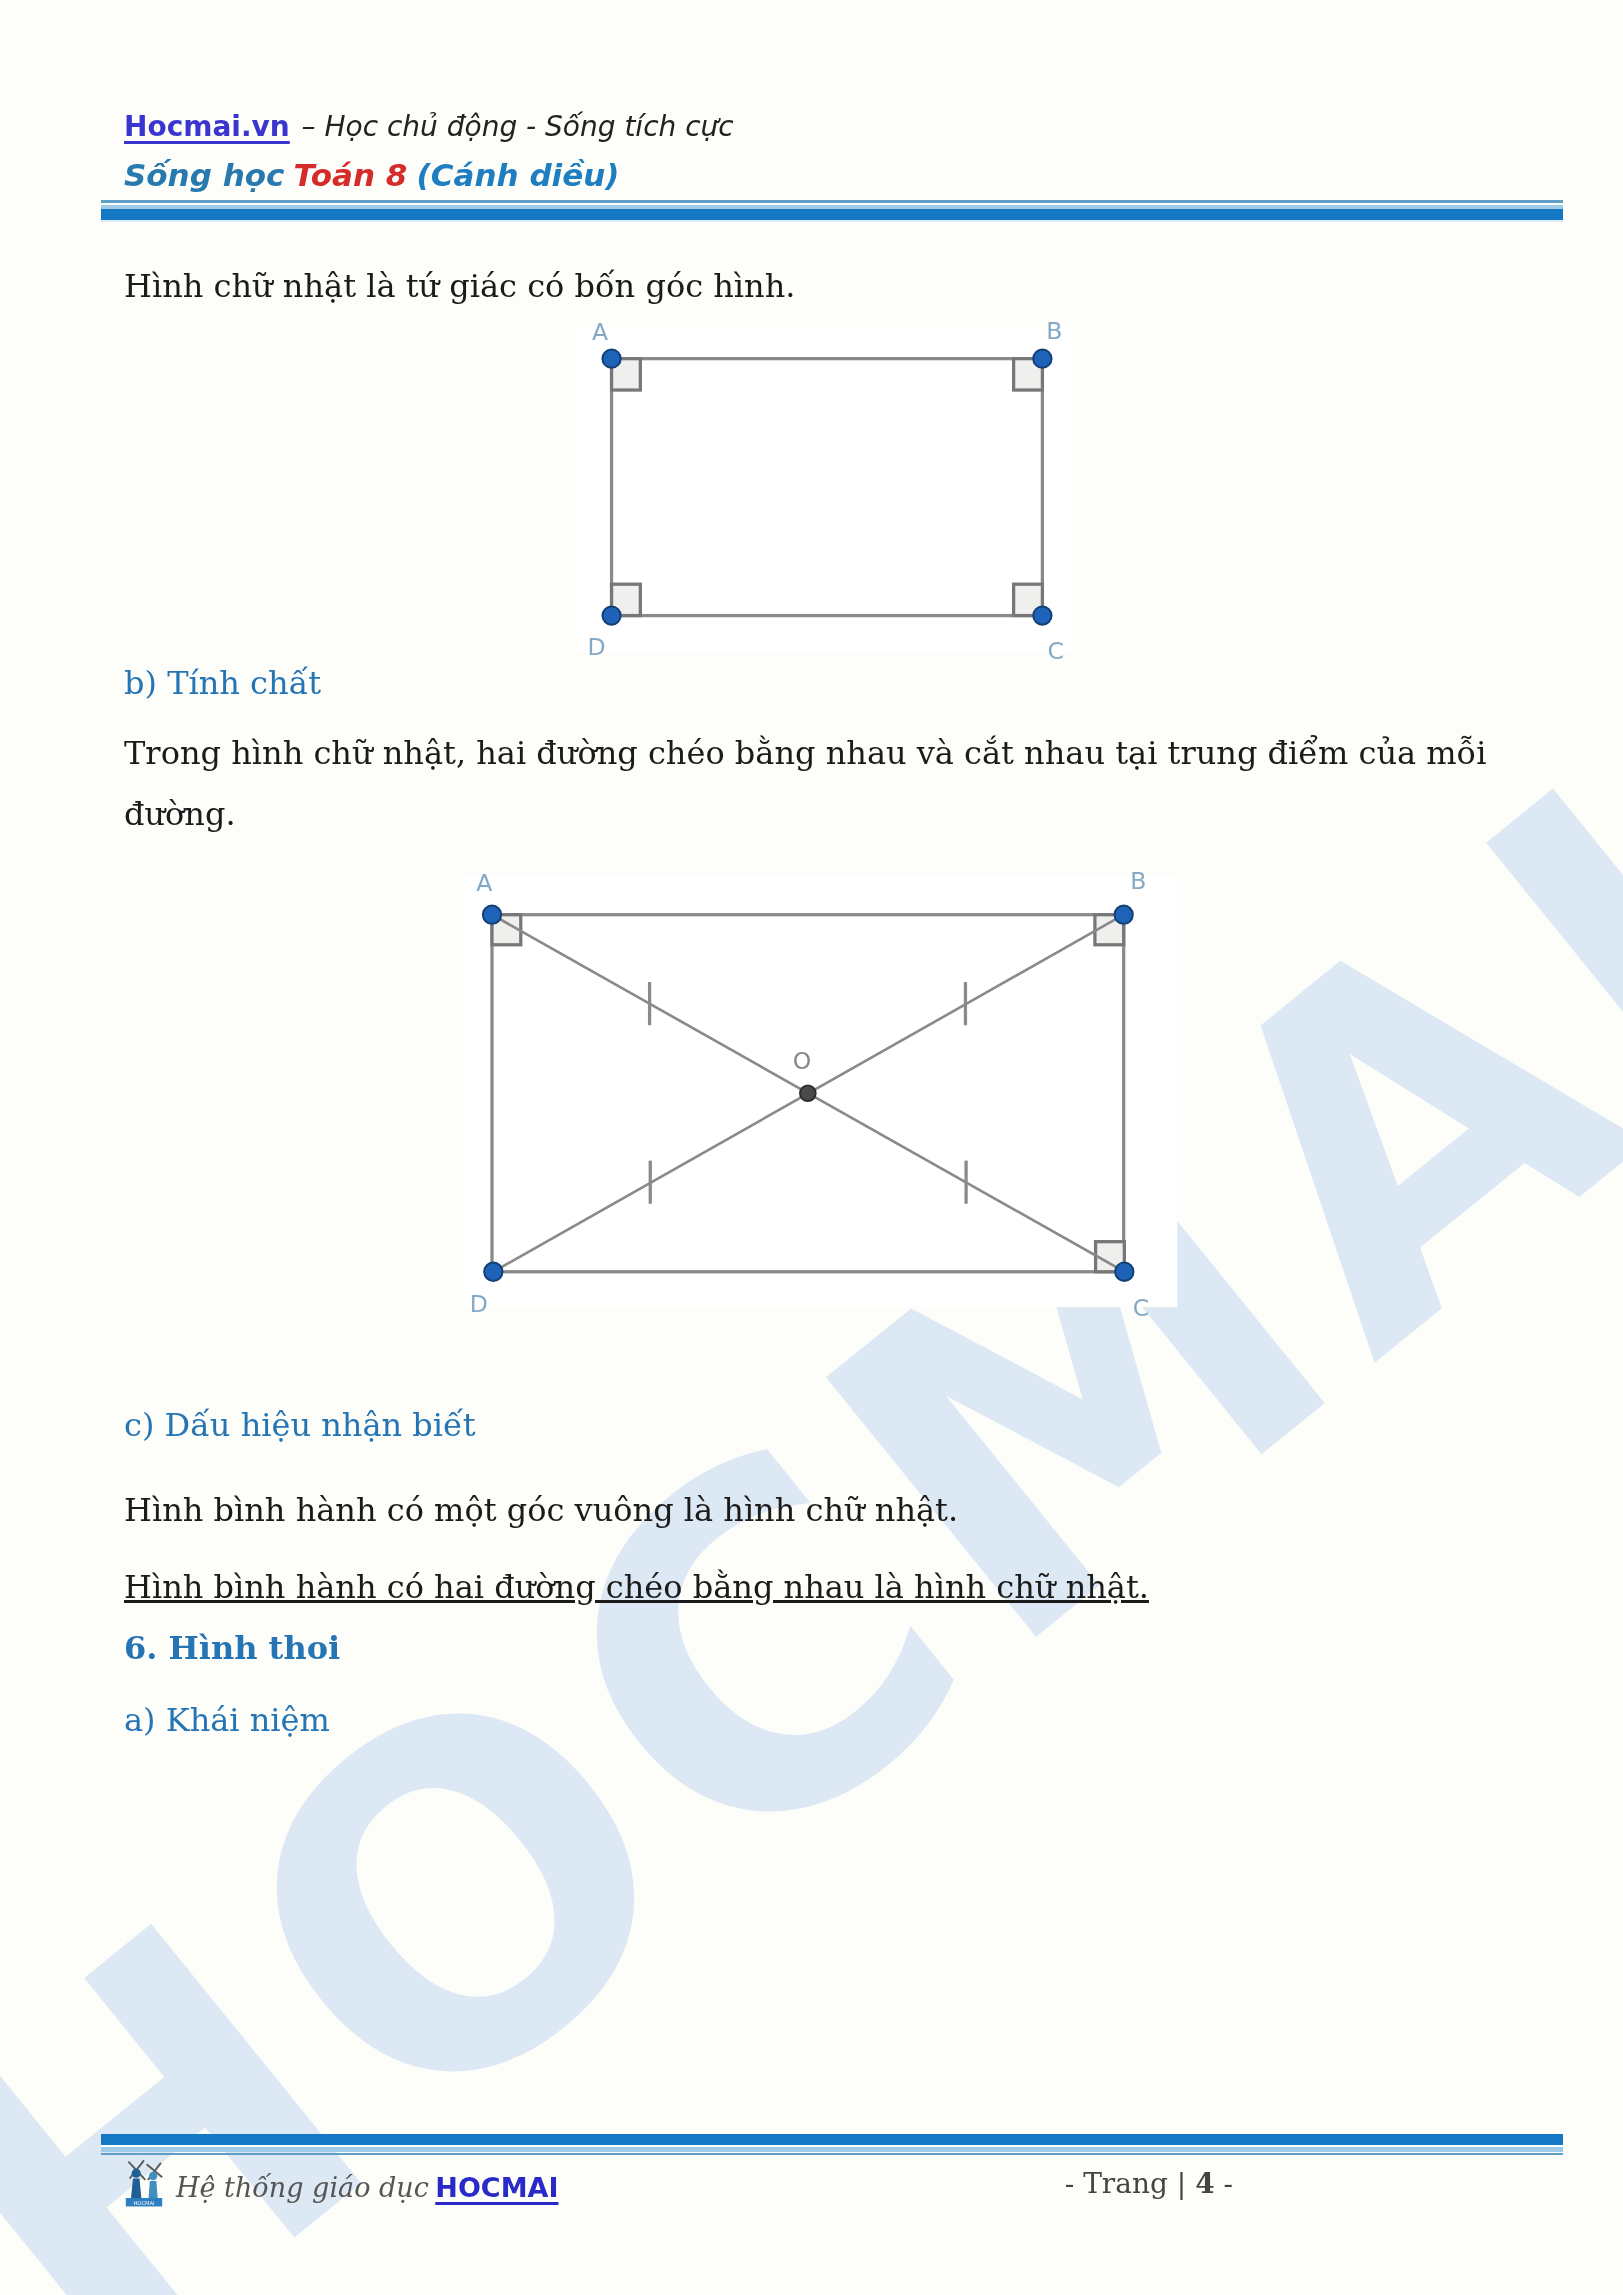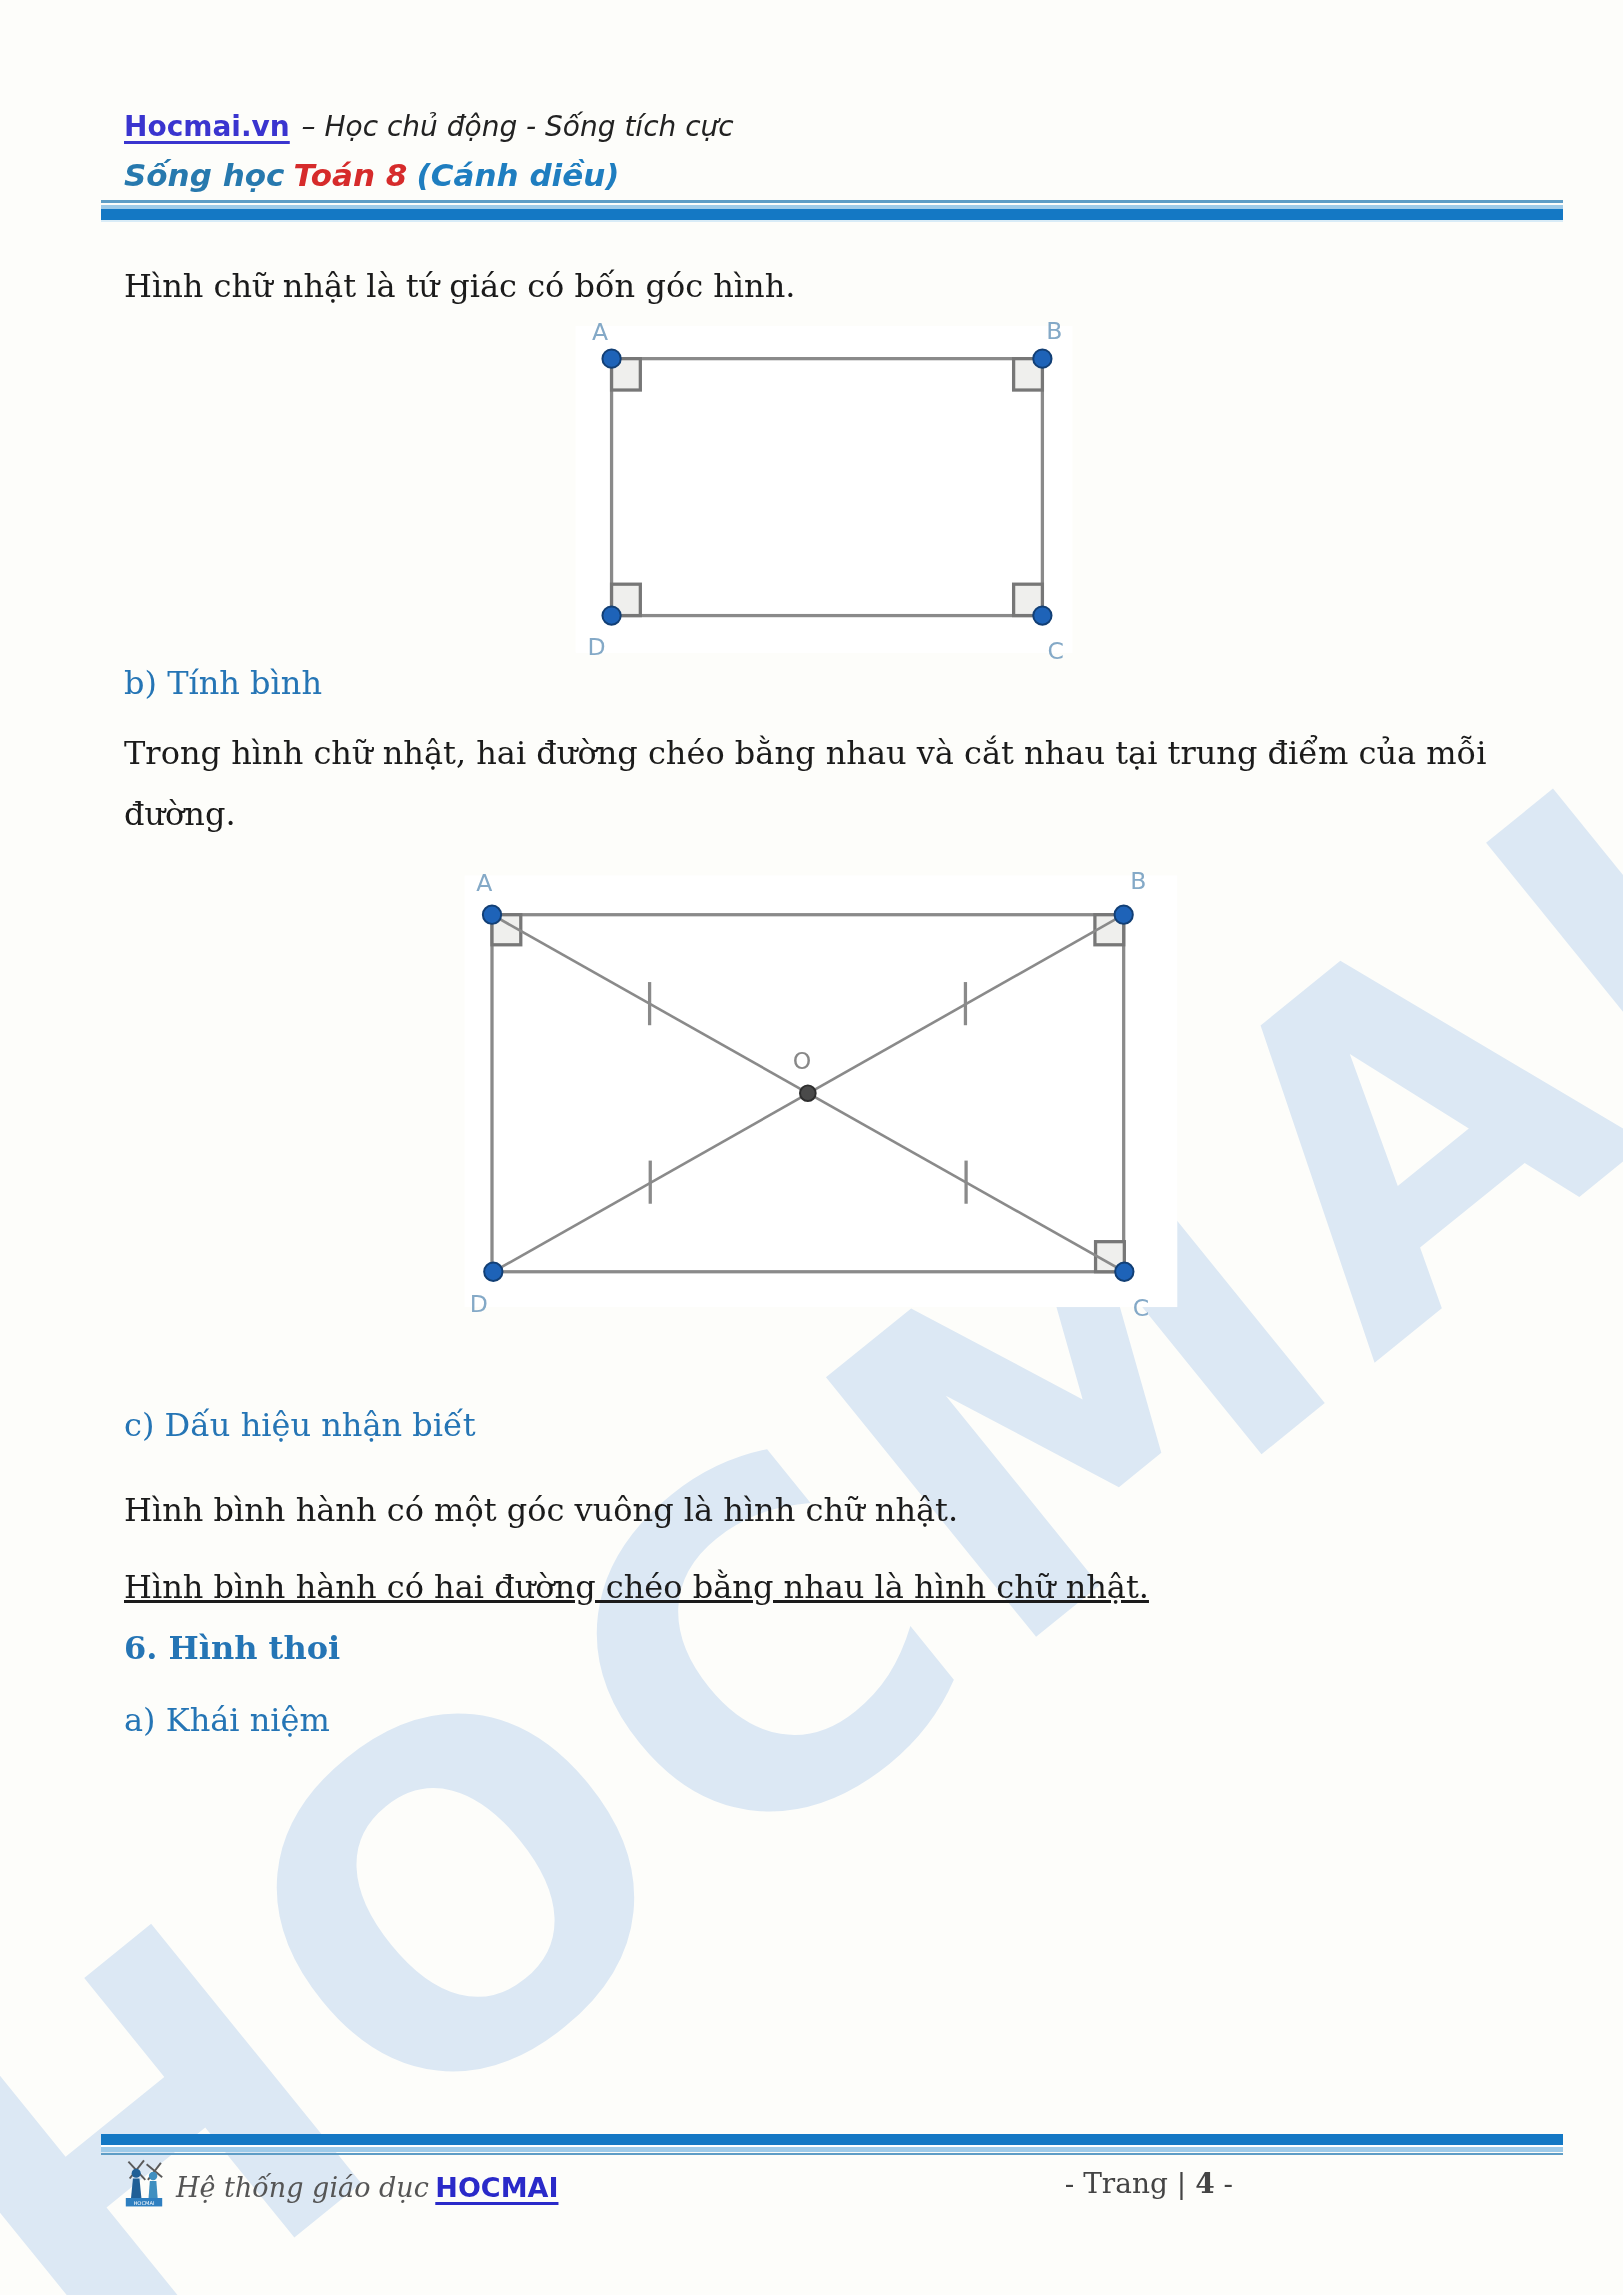--- a/index.html
+++ b/index.html
@@ -95,21 +95,21 @@
   <circle cx="744" cy="80" r="14" fill="#1e63b8" stroke="#123f75" stroke-width="3"></circle>
   <circle cx="744" cy="473" r="14" fill="#1e63b8" stroke="#123f75" stroke-width="3"></circle>
   <circle cx="85" cy="473" r="14" fill="#1e63b8" stroke="#123f75" stroke-width="3"></circle>
 
   <text x="55" y="52" class="fig-label">A</text>
   <text x="750" y="50" class="fig-label">B</text>
   <text x="752" y="540" class="fig-label">C</text>
   <text x="48" y="533" class="fig-label">D</text>
 </svg>
 
-<div class="abs blue-heading" style="left:124px; top:664px;">b) Tính bình</div>
+<div class="abs blue-heading" style="left:124px; top:664px;">b) Tính chất</div>
 
 <div class="abs para" style="left:124px; top:723px; width:1393px;">Trong hình chữ nhật, hai đường chéo bằng nhau và cắt nhau tại trung điểm của mỗi đường.</div>
 
 <svg class="abs fig" style="left:458px; top:849px;" width="752" height="478" viewBox="0 0 1150 730">
   <rect x="10" y="40" width="1090" height="660" fill="#ffffff" stroke="none"></rect>
   <rect x="52" y="100" width="966" height="546" fill="#ffffff" stroke="#8a8a8a" stroke-width="5"></rect>
 
   <rect x="52" y="100" width="44" height="46" fill="#efefed" stroke="#777" stroke-width="5"></rect>
   <rect x="974" y="100" width="44" height="46" fill="#efefed" stroke="#777" stroke-width="5"></rect>
   <rect x="975" y="600" width="44" height="46" fill="#efefed" stroke="#777" stroke-width="5"></rect>

